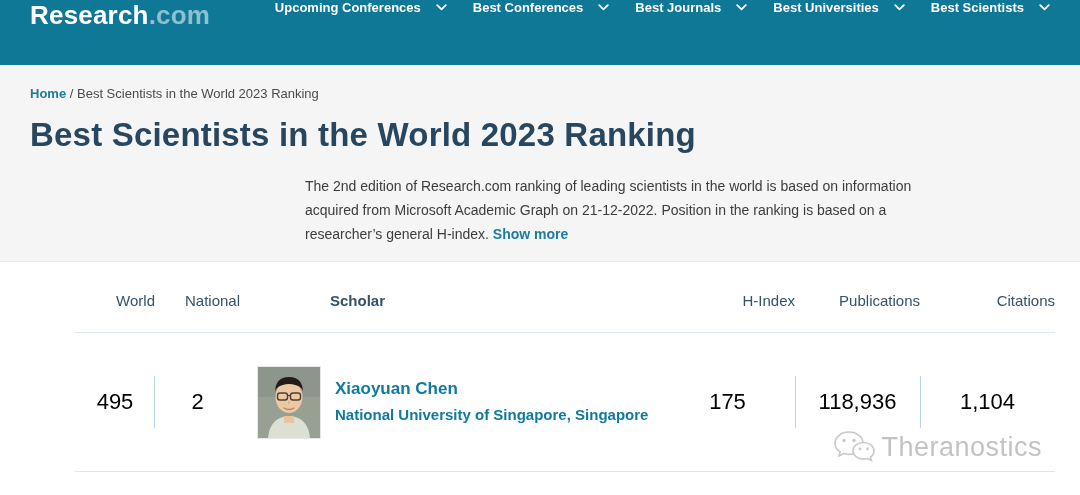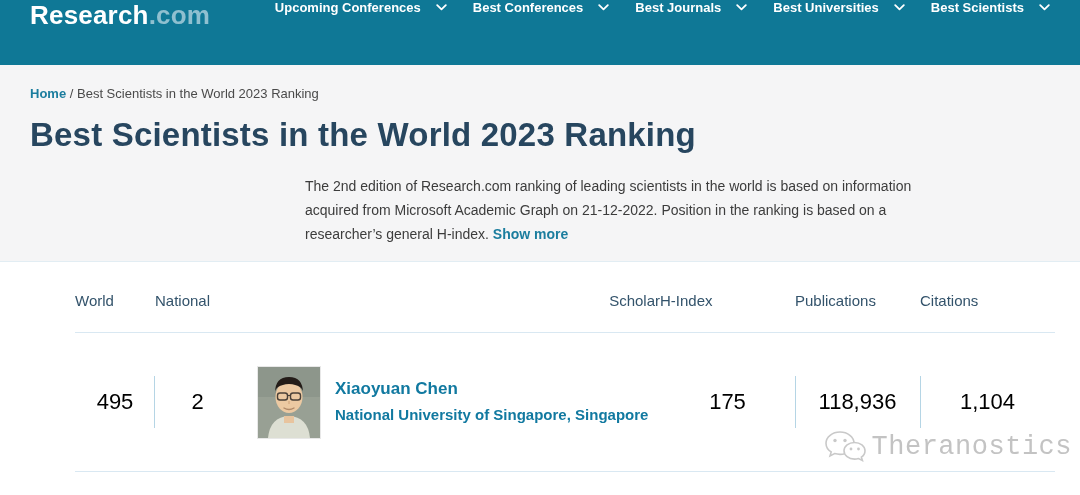--- a/index.html
+++ b/index.html
@@ -77,23 +77,23 @@
   }
   .thead {
     padding: 30px 0 0 0;
     border-bottom: 1px solid #d9e8f2;
     height: 40px;
     box-sizing: content-box;
   }
   .th {
     font-size: 15px;
     color: #33536b;
-    text-align: left;
-  }
-  .th.left { text-align: right; padding-left: 90px; }
+    text-align: right;
+  }
+  .th.left { text-align: left; padding-left: 90px; font-weight: bold; }
   .trow {
     height: 138px;
     align-items: center;
     border-bottom: 1px solid #d9e8f2;
   }
   .cell { position: relative; text-align: center; height: 100%; display: flex; align-items: center; justify-content: center; }
   .num { font-size: 22px; color: #000000; }
   .vline {
     position: absolute;
     width: 1px; height: 52px;
@@ -124,31 +124,30 @@
   .scholar-affil {
     font-size: 15px;
     font-weight: 700;
     color: #1179a0;
     line-height: 22px;
   }
 
   
   .watermark {
     position: absolute;
-    right: 8px;
+    right: 38px;
     top: 430px;
     display: flex;
     align-items: center;
     gap: 6px;
     color: rgba(185,185,185,.85);
     font-size: 27px;
     letter-spacing: .5px;
     text-shadow: 1px 1px 0 rgba(255,255,255,.95);
     pointer-events: none;
-    font-family: Liberation Mono, monospace;
   }
 </style>
 </head>
 <body>
 
 <div class="page">
 
   <header class="navbar">
     <a class="logo"><span class="logo-main">Research</span><span class="logo-suffix">.com</span></a>
     <nav class="nav">

